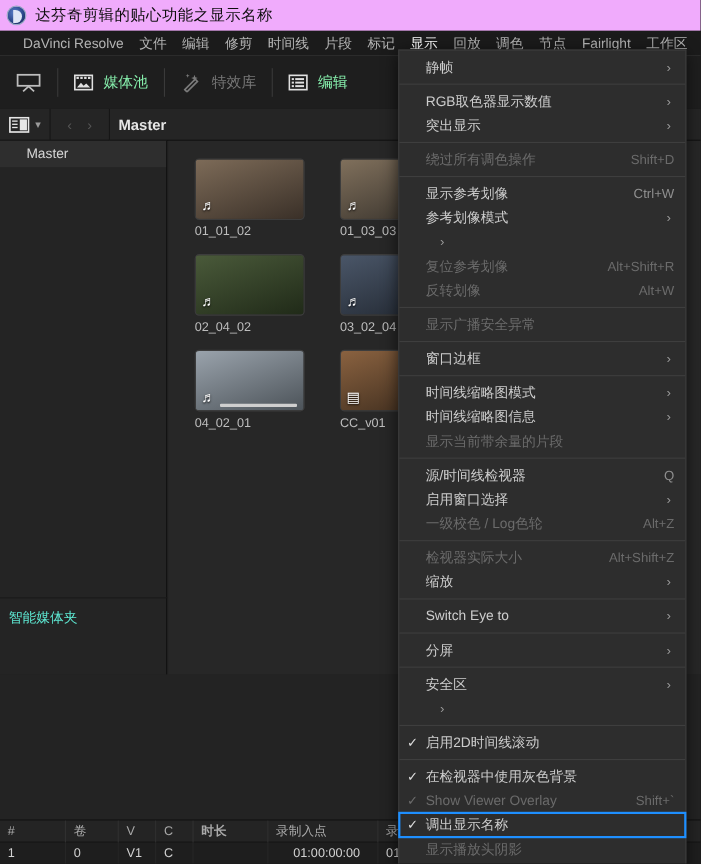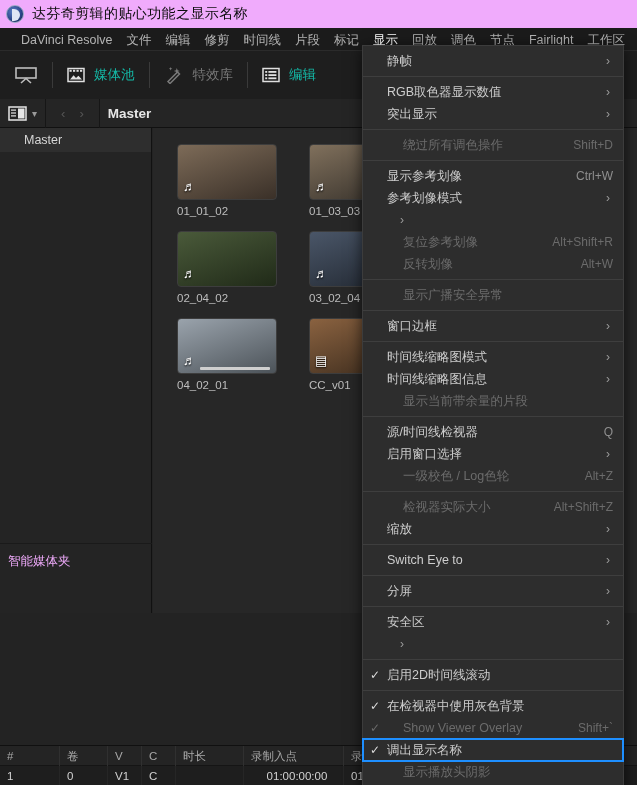--- a/index.html
+++ b/index.html
@@ -46,21 +46,21 @@
   
   .toolbar {
     position: absolute; left: 0; top: 51px; width: 637px; height: 48px;
     background: #1e1e1e; display: flex; align-items: center;
   }
   .tb-cell {
     display: flex; align-items: center; gap: 9px; height: 48px;
     padding: 0 14px;
   }
   .tb-sep { width: 1px; height: 26px; background: #3a3a3a; }
-  .tb-label { font-size: 13.5px; color: #14b8a6; white-space: nowrap; }
+  .tb-label { font-size: 13.5px; color: #86efac; white-space: nowrap; }
   .tb-label.dim { color: #777777; }
   .ico { display: block; flex: none; }
 
   
   .pool-head {
     position: absolute; left: 0; top: 99px; width: 637px; height: 29px;
     background: #252525; display: flex; align-items: center;
     border-bottom: 1px solid #111;
   }
   .ph-cell { display: flex; align-items: center; height: 29px; padding: 0 8px; }
@@ -75,21 +75,21 @@
     background: #242424; border-right: 1px solid #111;
   }
   .bin-row {
     height: 24px; display: flex; align-items: center; padding-left: 24px;
     font-size: 12.5px; color: #d6d6d6;
   }
   .bin-row.sel { background: #2e2e2e; }
   .bin-smart {
     position: absolute; left: 0; bottom: 0; width: 152px; height: 70px;
     border-top: 1px solid #1a1a1a; padding: 9px 0 0 8px;
-    font-size: 12.5px; color: #f0abfc;
+    font-size: 12.5px; color: #5eead4;
   }
 
   
   .pool {
     position: absolute; left: 153px; top: 128px; width: 484px; height: 485px;
     background: #272727; overflow: hidden;
   }
   .grid {
     display: flex; flex-wrap: wrap; padding: 16px 0 0 24px; gap: 14px 32px;
   }
@@ -134,21 +134,21 @@
   .mi {
     position: relative; height: 22px; display: flex; align-items: center;
     font-size: 12.5px; color: #cdcdcd; padding: 0 10px 0 0;
   }
   .mi .chk {
     width: 24px; text-align: center; font-size: 12px; color: #dcdcdc; flex: none;
   }
   .mi .lab { flex: 1; white-space: nowrap; }
   .mi .sc { color: #8f8f8f; font-size: 12px; margin-left: 12px; white-space: nowrap; }
   .mi .sub { color: #9a9a9a; font-size: 12px; margin-left: 10px; width: 10px; text-align: center; }
-  .mi.dis { color: #6b6b6b; gap: 16px; }
+  .mi.dis { color: #6b6b6b; }
   .mi.dis .sc, .mi.dis .chk { color: #6b6b6b; }
   .msep { height: 1px; background: #3e3e3e; margin: 4px 0; }
   .mi.hl {
     outline: 2px solid #1e8fff; outline-offset: -1px; background: #2d2d2d;
     z-index: 2;
   }
 </style>
 </head>
 <body>
 
@@ -305,21 +305,21 @@
         </div>
       </div>
   </div>
 
   <div class="table-wrap">
     <div class="thead" id="thead">
         <div class="th" style="width: 60px;">#</div>
         <div class="th" style="width: 48px;">卷</div>
         <div class="th" style="width: 34px;">V</div>
         <div class="th" style="width: 34px;">C</div>
-        <div class="th" style="width: 68px;">时长</div>
+        <div class="th" style="width: 68px; font-weight: bold;">时长</div>
         <div class="th" style="width: 100px;">录制入点</div>
         <div class="th" style="width: 100px;">录制出点</div>
       </div>
     <div id="tbody">
         <div class="trow">
           <div class="td" style="width: 60px;">1</div>
           <div class="td" style="width: 48px;">0</div>
           <div class="td" style="width: 34px;">V1</div>
           <div class="td" style="width: 34px;">C</div>
           <div class="td" style="width: 68px;"></div>

